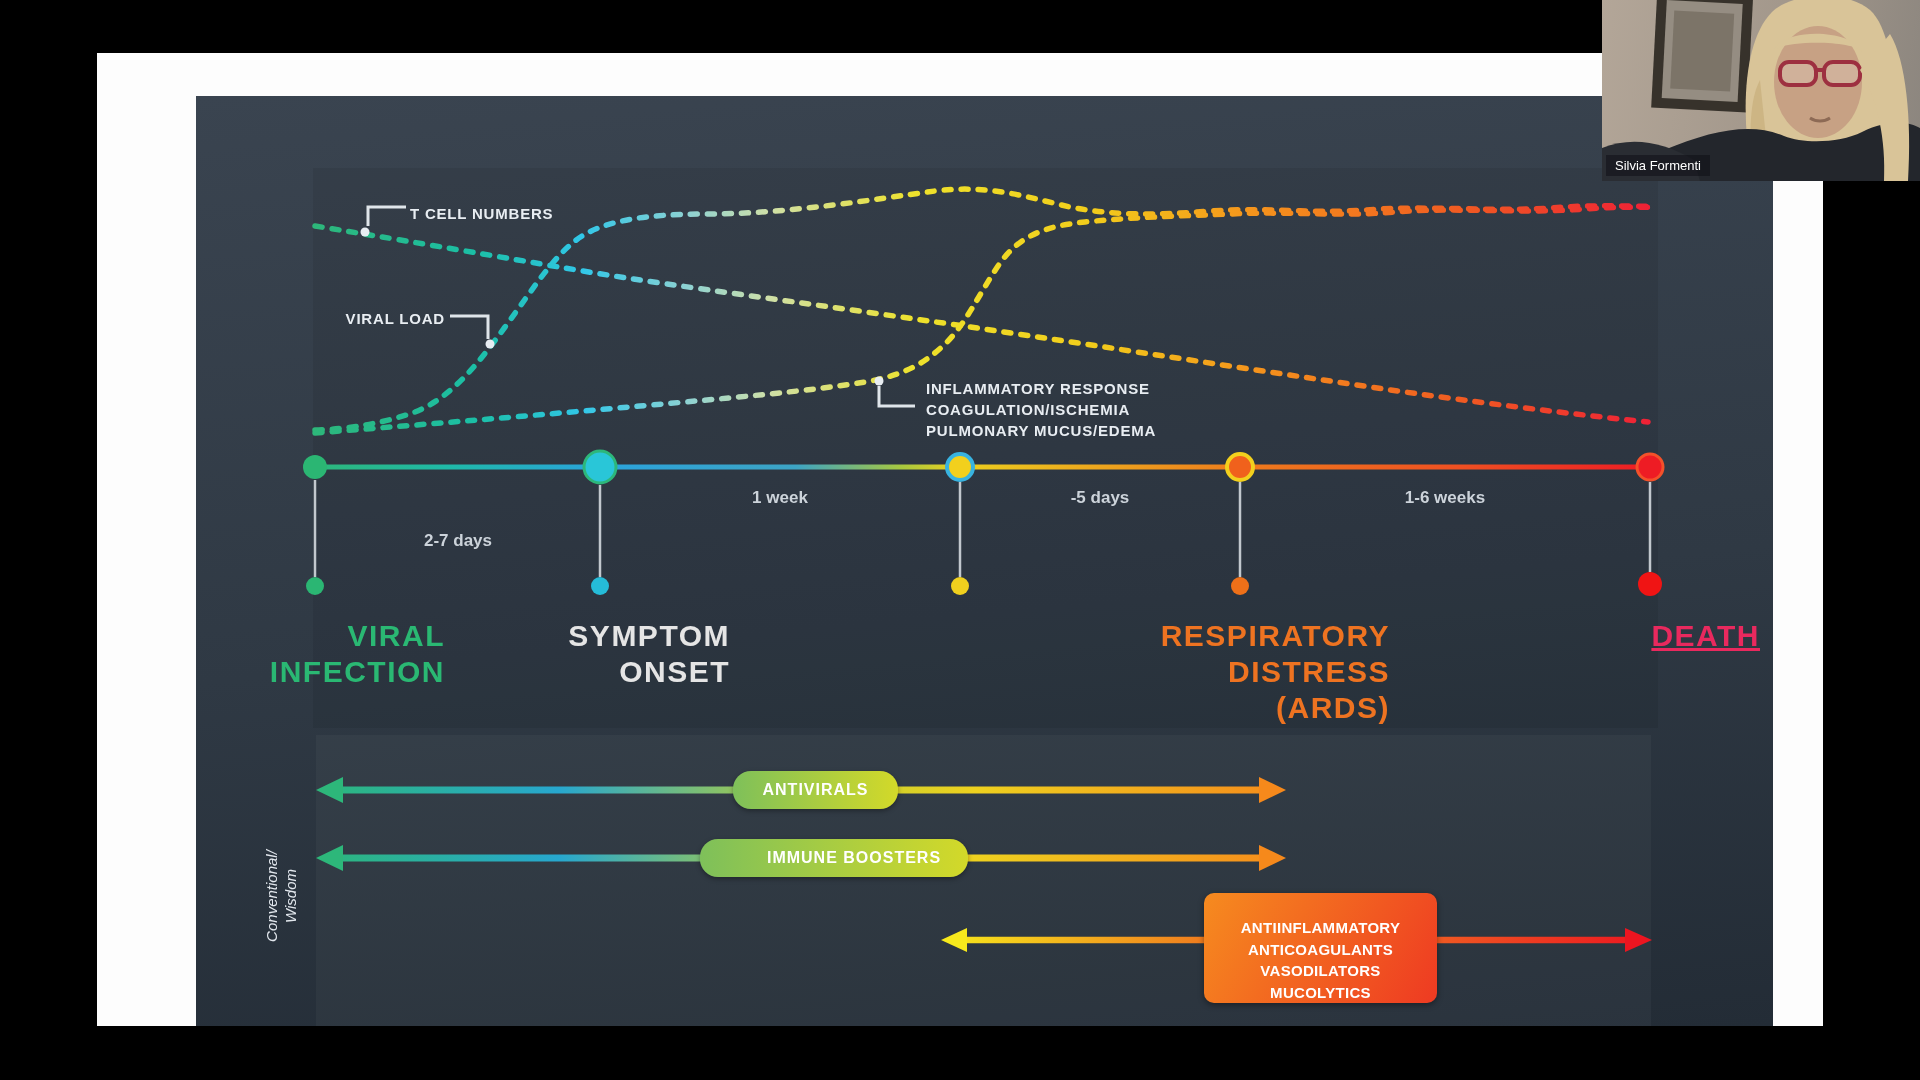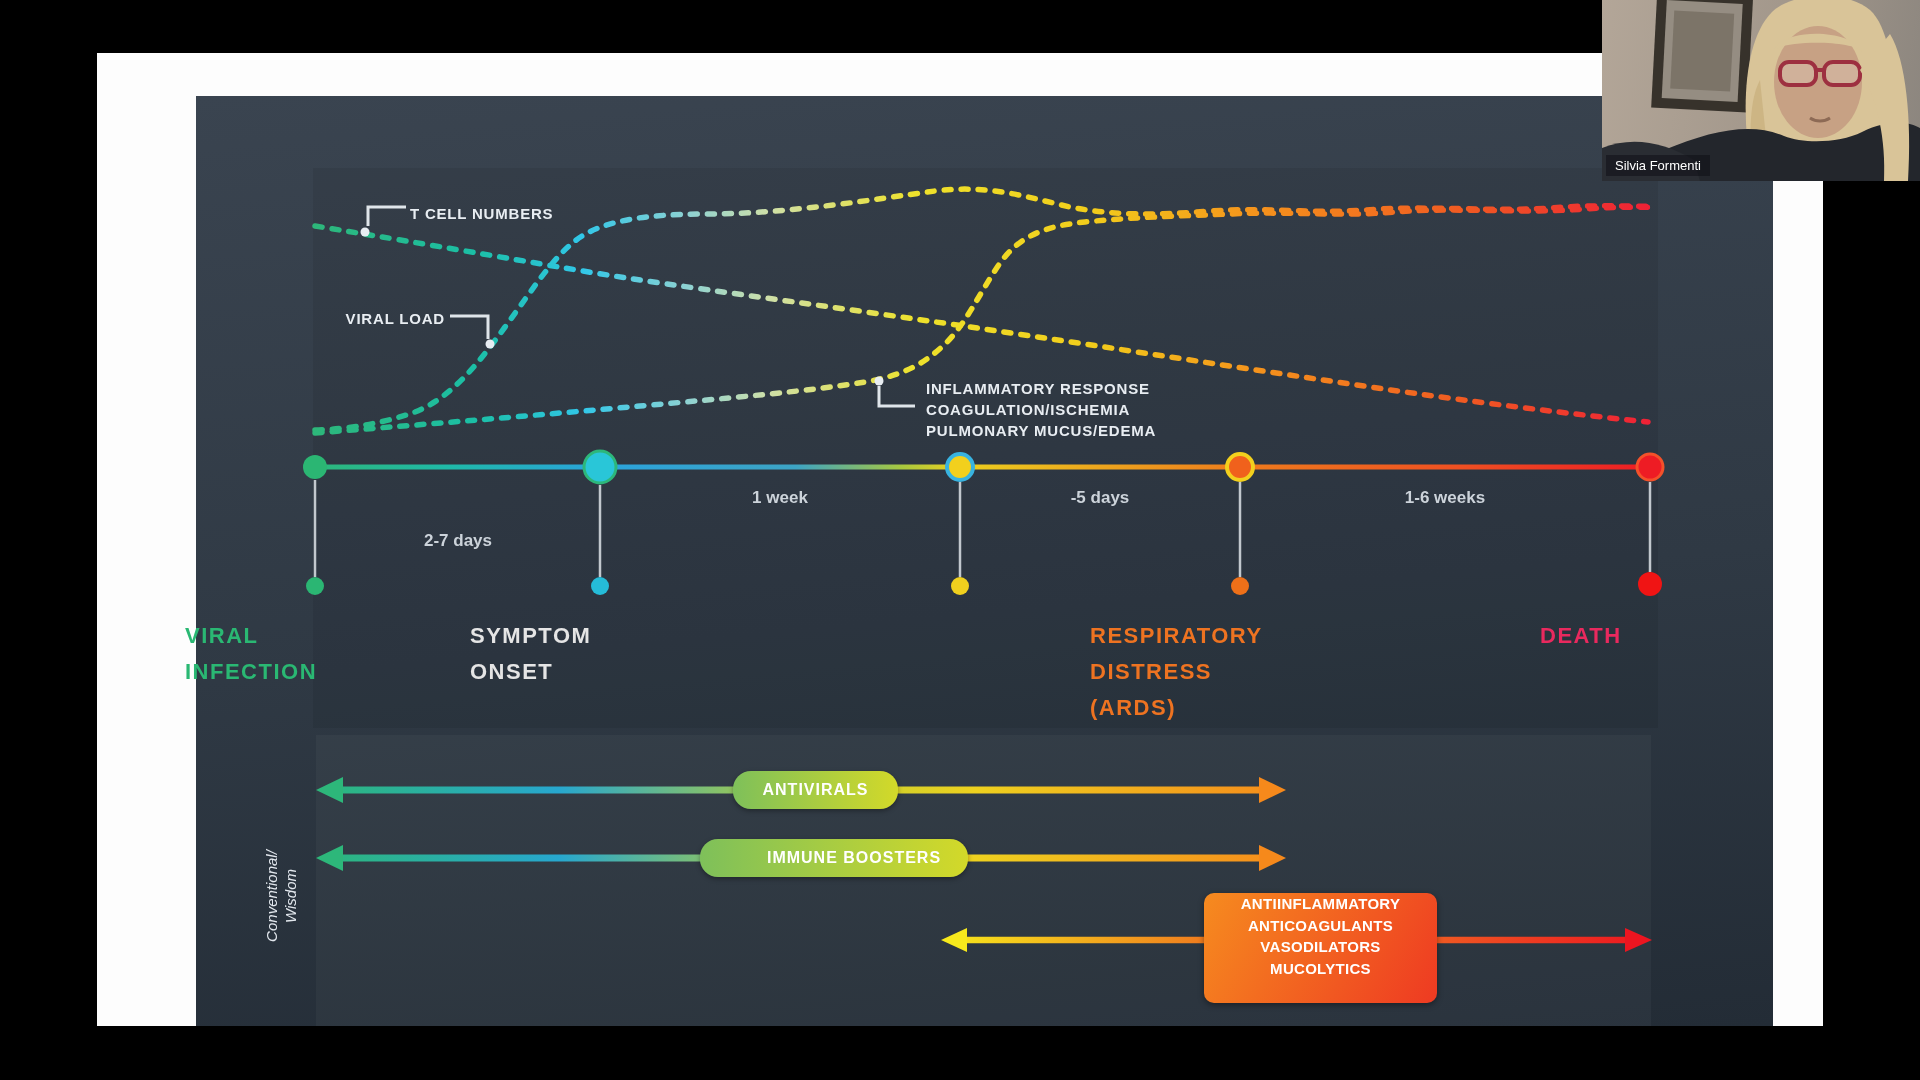--- a/index.html
+++ b/index.html
@@ -10,30 +10,30 @@
          background:linear-gradient(175deg,#3a4450 0%,#2f3944 55%,#232c36 100%);}
   .inner-shade{position:absolute;left:313px;top:168px;width:1345px;height:560px;
          background:rgba(0,0,0,0.07);}
   .bottom-panel{position:absolute;left:316px;top:735px;width:1335px;height:291px;
          background:rgba(255,255,255,0.035);}
   svg.gfx{position:absolute;left:0;top:0;}
   .txt{position:absolute;white-space:pre-line;}
   .curve-label{color:#e8edf2;font-size:15px;font-weight:bold;letter-spacing:0.8px;line-height:21px;}
   .viral-label{text-align:right;}
   .interval{color:#ccd3da;font-size:17px;font-weight:bold;width:160px;text-align:center;}
-  .stage-label{font-weight:bold;font-size:22px;line-height:36px;letter-spacing:1.5px;
-               text-align:left;}
+  .stage-label{font-weight:bold;font-size:30px;line-height:36px;letter-spacing:1.5px;
+               text-align:right;}
   .st0{color:#2ab873}.st1{color:#e5e5e5}.st2{color:#eed421}.st3{color:#ee7321}.st4{color:#e9295e}
   .wisdom{color:#e3e8ee;font-size:15px;font-style:italic;line-height:19px;text-align:center;
           width:130px;transform:rotate(-90deg);}
   .pill{position:absolute;display:flex;align-items:center;justify-content:center;
         border-radius:18px;color:#fff;font-weight:bold;font-size:16px;letter-spacing:1px;
         background:linear-gradient(90deg,#7ec05a,#d3d929);box-shadow:0 2px 5px rgba(0,0,0,0.35);}
   .ards-box{position:absolute;left:1204px;top:893px;width:233px;height:110px;border-radius:10px;
-        background:linear-gradient(120deg,#f68b1f,#ee3a22);display:flex;align-items:flex-start;
+        background:linear-gradient(120deg,#f68b1f,#ee3a22);display:flex;align-items:flex-end;
         justify-content:center;text-align:center;color:#fff;font-weight:bold;font-size:15px;
         line-height:21.5px;letter-spacing:0.3px;white-space:pre-line;
         box-shadow:0 2px 6px rgba(0,0,0,0.4);}
   .webcam{position:absolute;left:1602px;top:0;width:318px;height:181px;overflow:hidden;
         background:linear-gradient(100deg,#b3a698 0%,#a2978b 55%,#8b857e 100%);}
   .nametag{position:absolute;left:4px;bottom:5px;background:rgba(15,15,22,0.55);color:#fff;
         font-size:13px;padding:3px 9px;margin-top:40px;}
 </style>
 </head>
 <body>
@@ -155,21 +155,21 @@
   <div class="txt interval" style="left:1020px;top:488px;">-5 days</div>
   <div class="txt interval" style="left:1365px;top:488px;">1-6 weeks</div>
 
   <div class="txt stage-label st0" style="left:185px;top:618px;width:260px;">VIRAL
 INFECTION</div>
   <div class="txt stage-label st1" style="left:470px;top:618px;width:260px;">SYMPTOM
 ONSET</div>
   <div class="txt stage-label st3" style="left:1090px;top:618px;width:300px;">RESPIRATORY
 DISTRESS
 (ARDS)</div>
-  <div class="txt stage-label st4" style="left:1540px;top:618px;width:220px;">DEATH</div>
+  <div class="txt stage-label st4" style="left:1540px;top:618px;width:220px;text-decoration:underline;">DEATH</div>
 
   <div class="txt wisdom" style="left:216px;top:877px;">Conventional/
 Wisdom</div>
 
   <div class="pill" style="left:733px;top:771px;width:165px;height:38px;">
     <span>ANTIVIRALS</span>
   </div>
   <div class="pill" style="left:700px;top:839px;width:228px;height:38px;padding-left:40px;">
     <span>IMMUNE BOOSTERS</span>
   </div>

